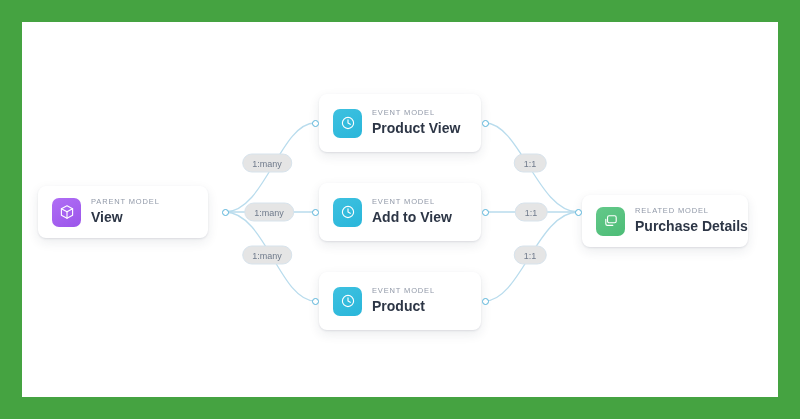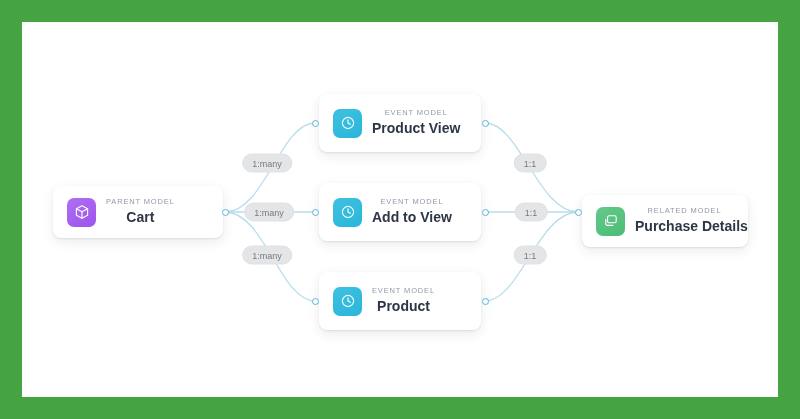--- a/index.html
+++ b/index.html
@@ -44,23 +44,22 @@
   .node-card {
     position: absolute;
     background: #ffffff;
     border-radius: 8px;
     box-shadow: 0 1px 2px rgba(28,42,70,0.10),
                 0 4px 12px rgba(28,42,70,0.09);
     display: flex;
     align-items: center;
     box-sizing: border-box;
     padding: 0 14px;
-    text-align: center;
-  }
-  .node-card.parent  { left: 31px;  top: 164px; width: 170px; height: 52px; }
+  }
+  .node-card.parent  { left: 16px;  top: 164px; width: 170px; height: 52px; }
   .node-card.related { left: 560px; top: 173px; width: 166px; height: 52px; }
   .node-card.event   { left: 297px; width: 162px; height: 58px; }
   .node-card.event.e0 { top: 72px; }
   .node-card.event.e1 { top: 161px; }
   .node-card.event.e2 { top: 250px; }
 
   .node-icon {
     width: 29px;
     height: 29px;
     border-radius: 7px;
@@ -144,21 +143,21 @@
     <div class="node-card parent">
       <div class="node-icon purple">
         <svg width="16" height="16" viewBox="0 0 24 24" fill="none" stroke="#ffffff" stroke-width="1.7" stroke-linecap="round" stroke-linejoin="round">
           <path d="M12 2.6 20.4 7v10L12 21.4 3.6 17V7z"></path>
           <path d="M3.6 7 12 11.6 20.4 7"></path>
           <path d="M12 11.6v9.8"></path>
         </svg>
       </div>
       <div class="node-text">
         <span class="node-kicker">PARENT MODEL</span>
-        <span class="node-title">Cart</span>
+        <span class="node-title">View</span>
       </div>
     </div>
     <div class="port" style="left:203px; top:190px;"></div>
 
     <div class="node-card event e0">
       <div class="node-icon cyan">
         <svg width="16" height="16" viewBox="0 0 24 24" fill="none" stroke="#ffffff" stroke-width="1.7" stroke-linecap="round" stroke-linejoin="round">
           <circle cx="12" cy="12" r="8.4"></circle>
           <path d="M12 7.2V12l3.3 2"></path>
         </svg>

